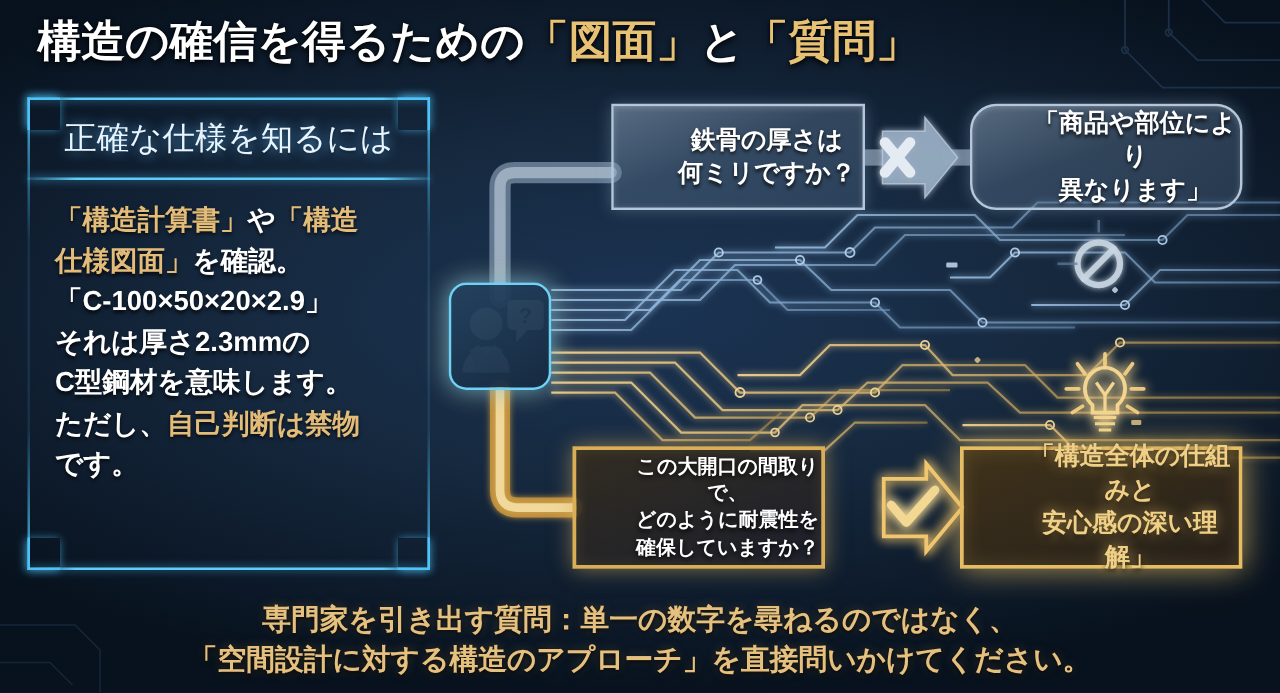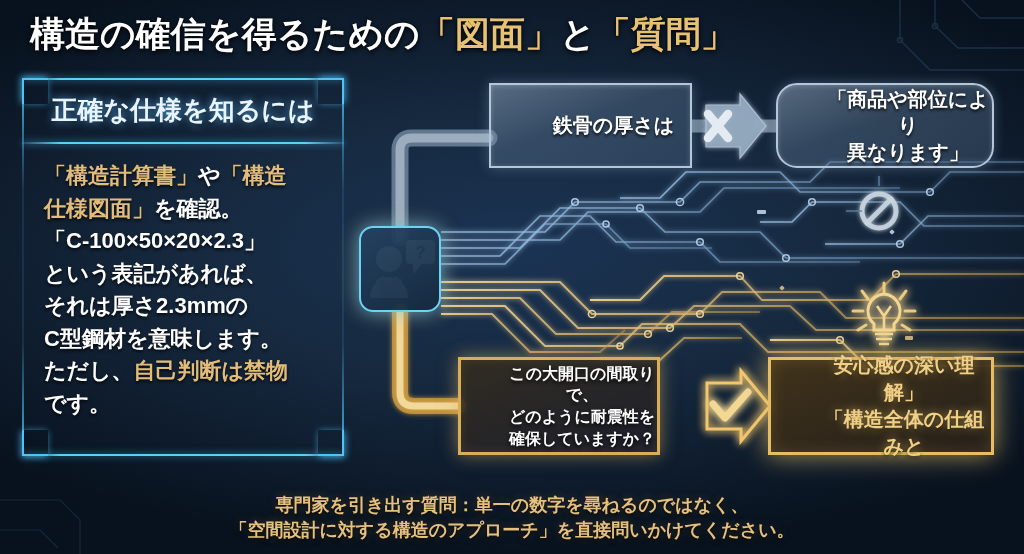--- a/index.html
+++ b/index.html
@@ -56,21 +56,21 @@
   #panel-bot-rule { bottom:0; }
   #panel-left-rule, #panel-right-rule {
     position:absolute; top:0; width:2px; height:378px;
     background:linear-gradient(180deg,rgba(79,195,247,.9),rgba(79,195,247,.12) 30%,rgba(79,195,247,.12) 70%,rgba(79,195,247,.9));
   }
   #panel-left-rule { left:0; }
   #panel-right-rule { right:0; }
   #panel-head-text {
     position:absolute; left:0; top:0; width:322px; height:64px;
     display:flex; align-items:center; justify-content:center;
-    font-size:26px; font-weight:bold; color:#e8f4ff;
+    font-size:26px; font-weight:normal; color:#e8f4ff;
     text-shadow:0 0 9px rgba(100,190,255,.85),0 2px 3px rgba(0,0,0,.7);
   }
   #panel-body {
     position:absolute; left:22px; top:82px; width:290px;
     font-size:22px; font-weight:bold; line-height:1.48; color:#ffffff;
     text-shadow:0 2px 3px rgba(0,0,0,.75);
   }
   #panel-body .gold { color:#e3bc79; }
   #panel-body .ln { white-space:nowrap; }
   
@@ -105,21 +105,21 @@
   
   #person-node {
     position:absolute; left:359px; top:226px; width:82px; height:86px;
     border-radius:14px; border:2px solid #6fd2f5;
     background:linear-gradient(150deg,rgba(36,66,96,.95),rgba(22,42,64,.95));
     box-shadow:0 0 18px rgba(110,200,245,.6), 0 0 26px rgba(226,178,88,.32);
   }
   
   #caption {
     position:absolute; left:0; bottom:10px; width:1024px;
-    text-align:center; font-size:18px; font-weight:bold; line-height:1.42;
+    text-align:center; font-size:23px; font-weight:bold; line-height:1.42;
     color:#e5c07f;
     text-shadow:0 2px 4px rgba(0,0,0,.9),0 0 8px rgba(180,140,70,.35);
   }
   #caption .ln { display:block; white-space:nowrap; }
 </style>
 </head>
 <body>
 
 <div id="stage">
 
@@ -300,49 +300,49 @@
 
     <div id="panel-head-text">正確な仕様を知るには</div>
 
     <div id="panel-body">
       <div class="ln">
         <span class="gold">「構造計算書」</span><span>や</span><span class="gold">「構造</span>
       </div>
       <div class="ln">
         <span class="gold">仕様図面」</span><span>を確認。</span>
       </div>
-      <div class="ln">「C-100×50×20×2.3」</div>
-      <div class="ln">という表記があれば、</div>
+      <div class="ln">「C-100×50×20×2.9」</div>
       <div class="ln">それは厚さ2.3mmの</div>
       <div class="ln">C型鋼材を意味します。</div>
       <div class="ln">
         <span>ただし、</span><span class="gold">自己判断は禁物</span>
       </div>
       <div class="ln">です。</div>
     </div>
   </div>
 
   <div id="box-question-thickness" class="flow-box box-steel">
     <div>鉄骨の厚さは</div>
+    <div>何ミリですか？</div>
   </div>
 
   <div id="box-answer-vague" class="flow-box box-steel">
     <div>「商品や部位により</div>
     <div>異なります」</div>
   </div>
 
   <div id="box-question-good" class="flow-box box-gold-dark">
     <div>この大開口の間取りで、</div>
     <div>どのように耐震性を</div>
     <div>確保していますか？</div>
   </div>
 
   <div id="box-answer-good" class="flow-box box-gold-glow">
+    <div>「構造全体の仕組みと</div>
     <div>安心感の深い理解」</div>
-    <div>「構造全体の仕組みと</div>
   </div>
 
   <div id="person-node"></div>
 
   <div id="caption">
     <span class="ln">専門家を引き出す質問：単一の数字を尋ねるのではなく、</span>
     <span class="ln">「空間設計に対する構造のアプローチ」を直接問いかけてください。</span>
   </div>
 
 </div>

